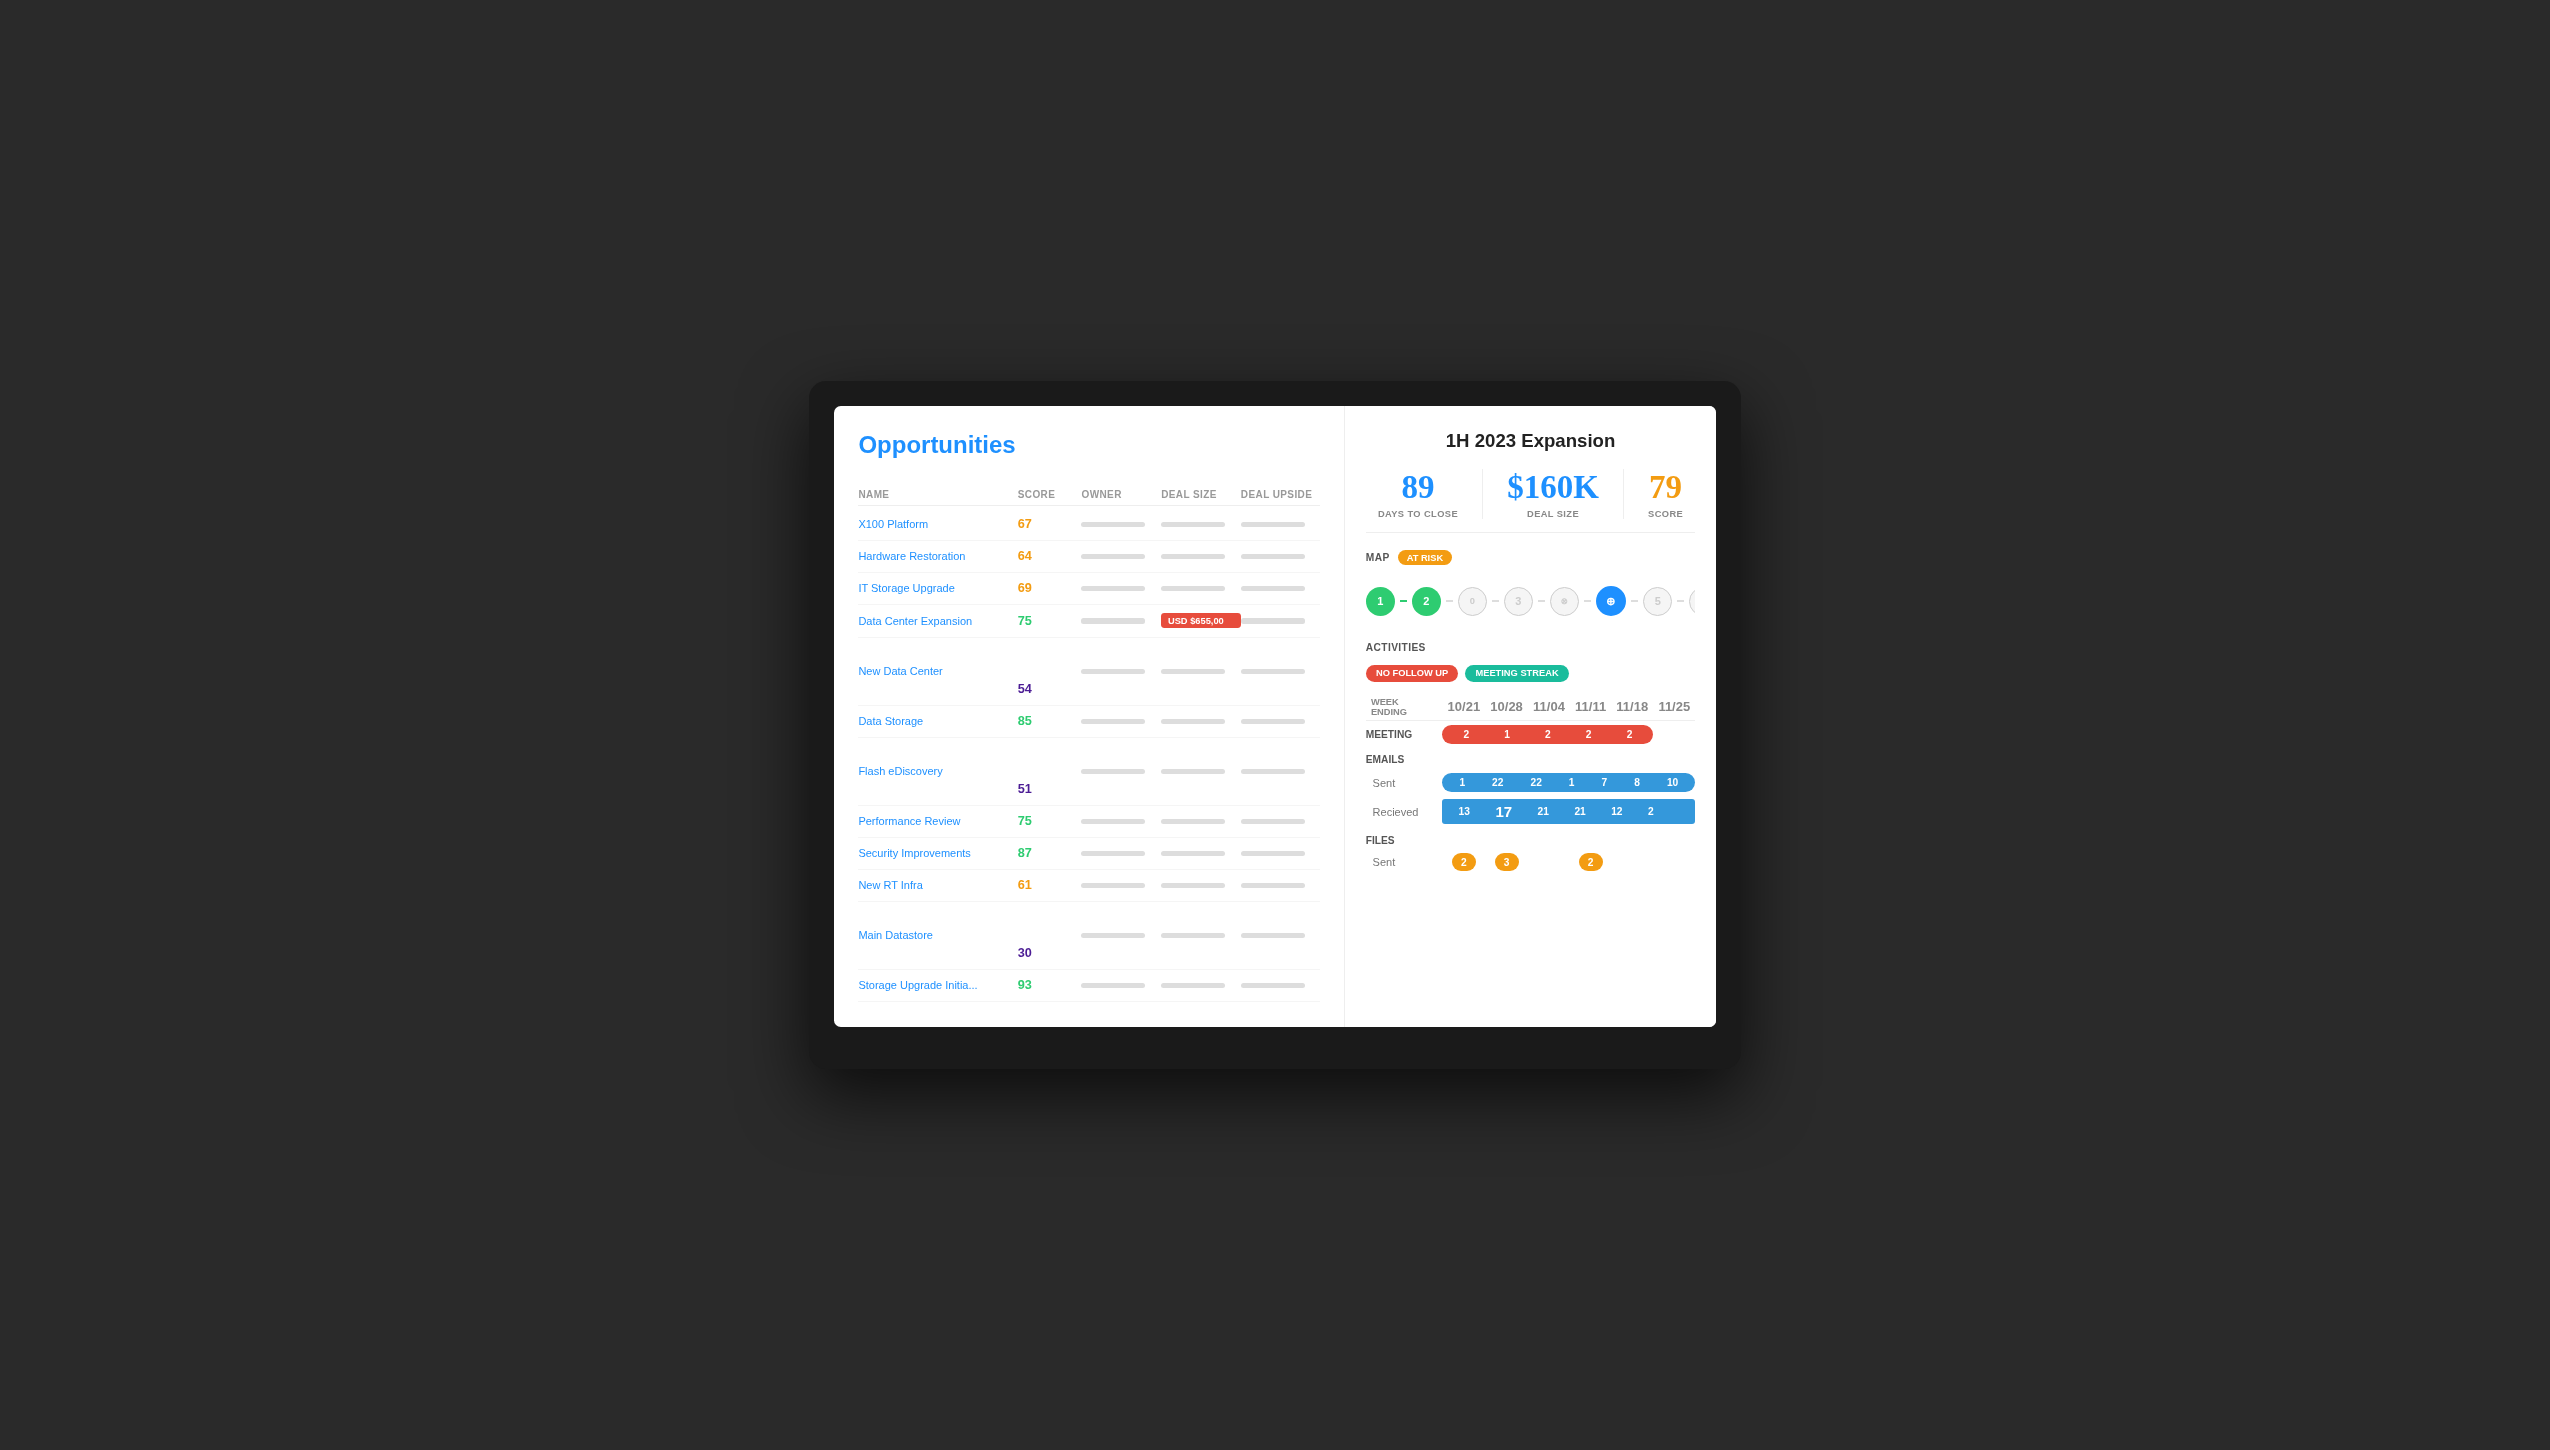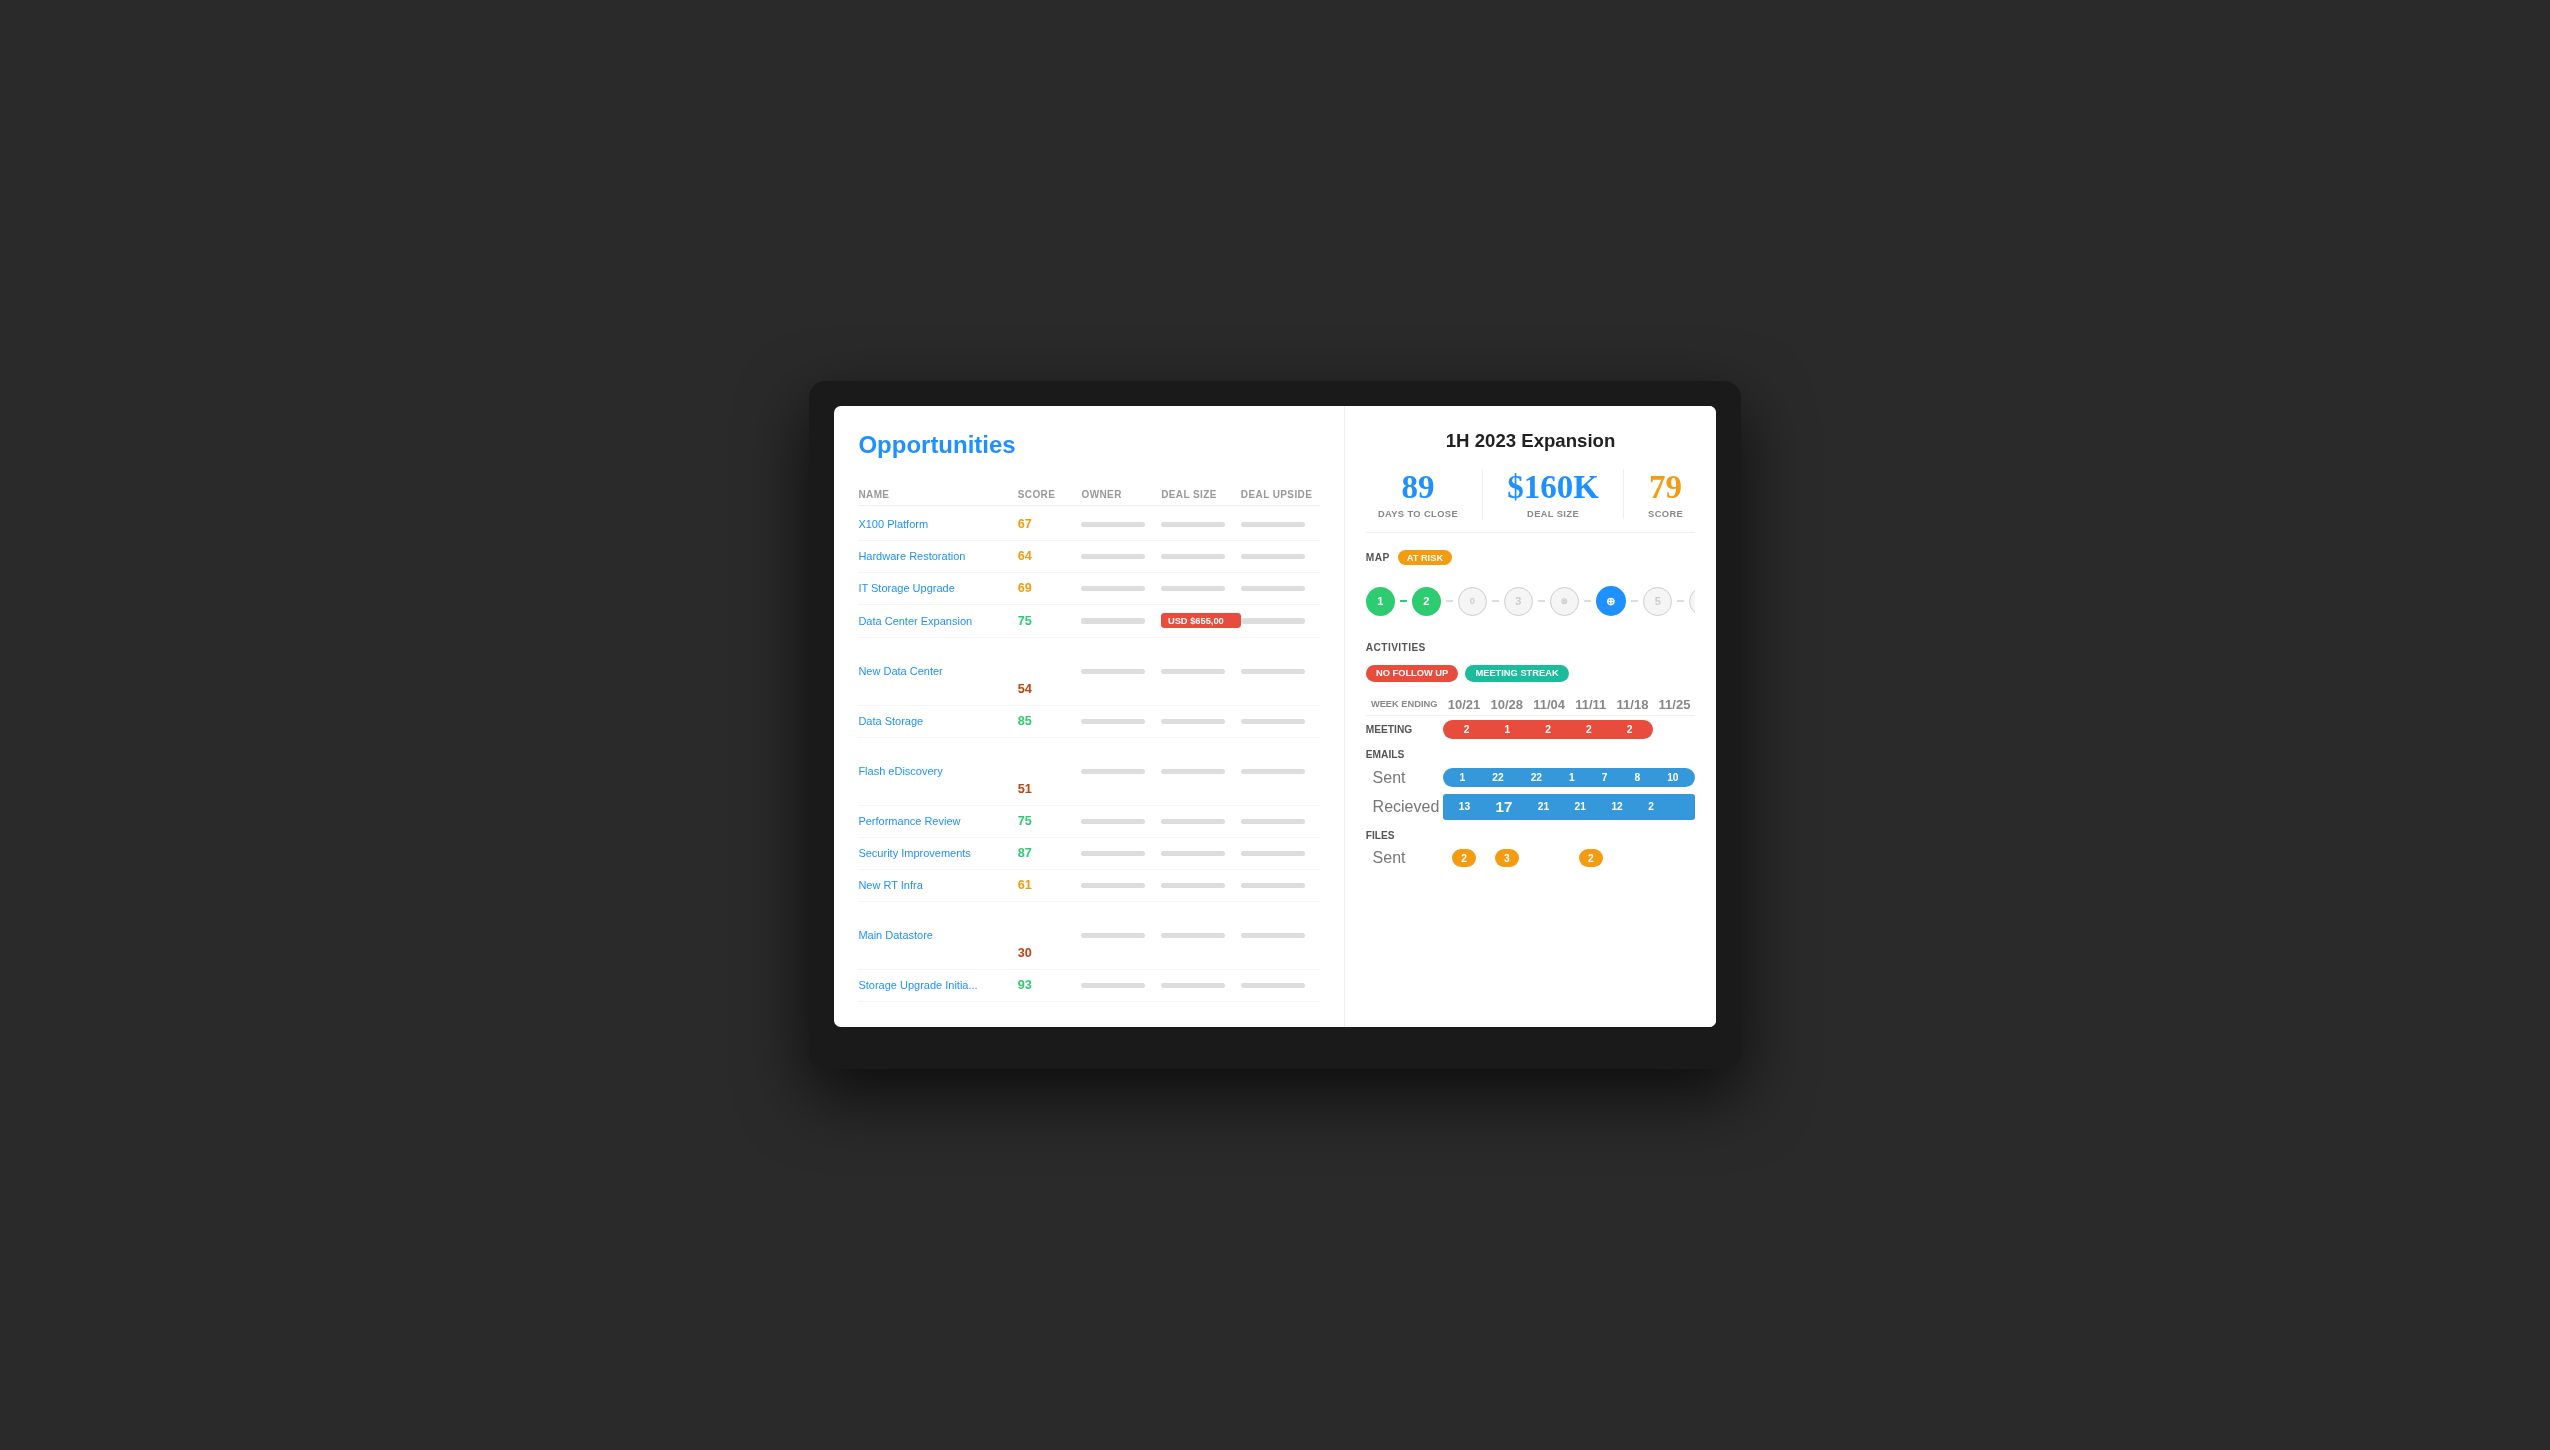--- a/index.html
+++ b/index.html
@@ -64,21 +64,21 @@
       font-size: 11px;
       font-weight: 500;
       padding-right: 6.8px;
     }
     .row-score {
       font-size: 12.7px;
       font-weight: 700;
     }
     .score-green { color: #2ecc71; }
     .score-orange { color: #f39c12; }
-    .score-red { color: #c2410c; margin-top: 36px; }
+    .score-red { color: #4c1d95; margin-top: 36px; }
     .bar-container {
       display: flex;
       align-items: center;
     }
     .bar-placeholder {
       height: 5.1px;
       background: #ddd;
       border-radius: 2.5px;
       width: 80%;
     }
@@ -219,21 +219,21 @@
     .act-table td.row-label {
       text-align: left;
       color: #555;
       font-weight: 600;
       font-size: 10.2px;
       padding-left: 0;
     }
     .act-table td.sub-label {
       text-align: left;
       color: #777;
-      font-size: 16px;
+      font-size: 11px;
       padding-left: 6.8px;
     }
     .act-pill {
       display: inline-block;
       border-radius: 10.2px;
       padding: 3.4px 8.5px;
       font-size: 10.2px;
       font-weight: 700;
       color: #fff;
       min-width: 24px;

